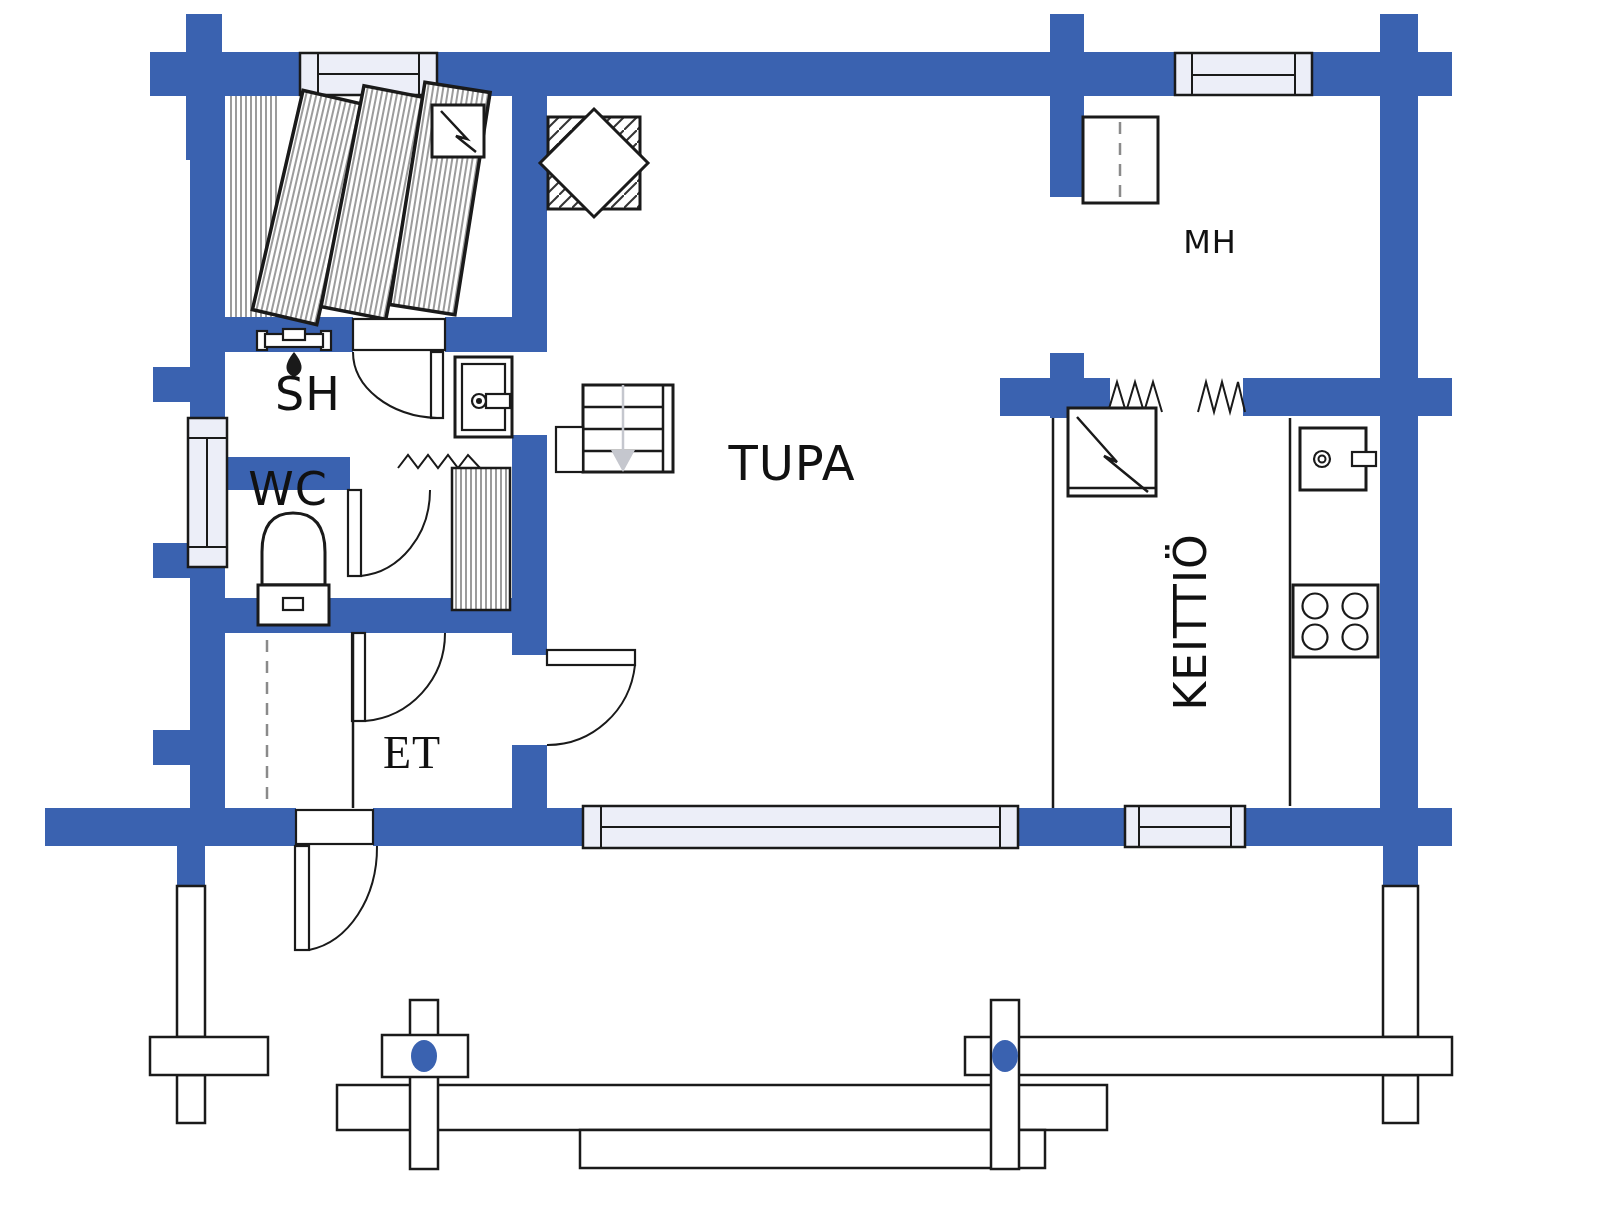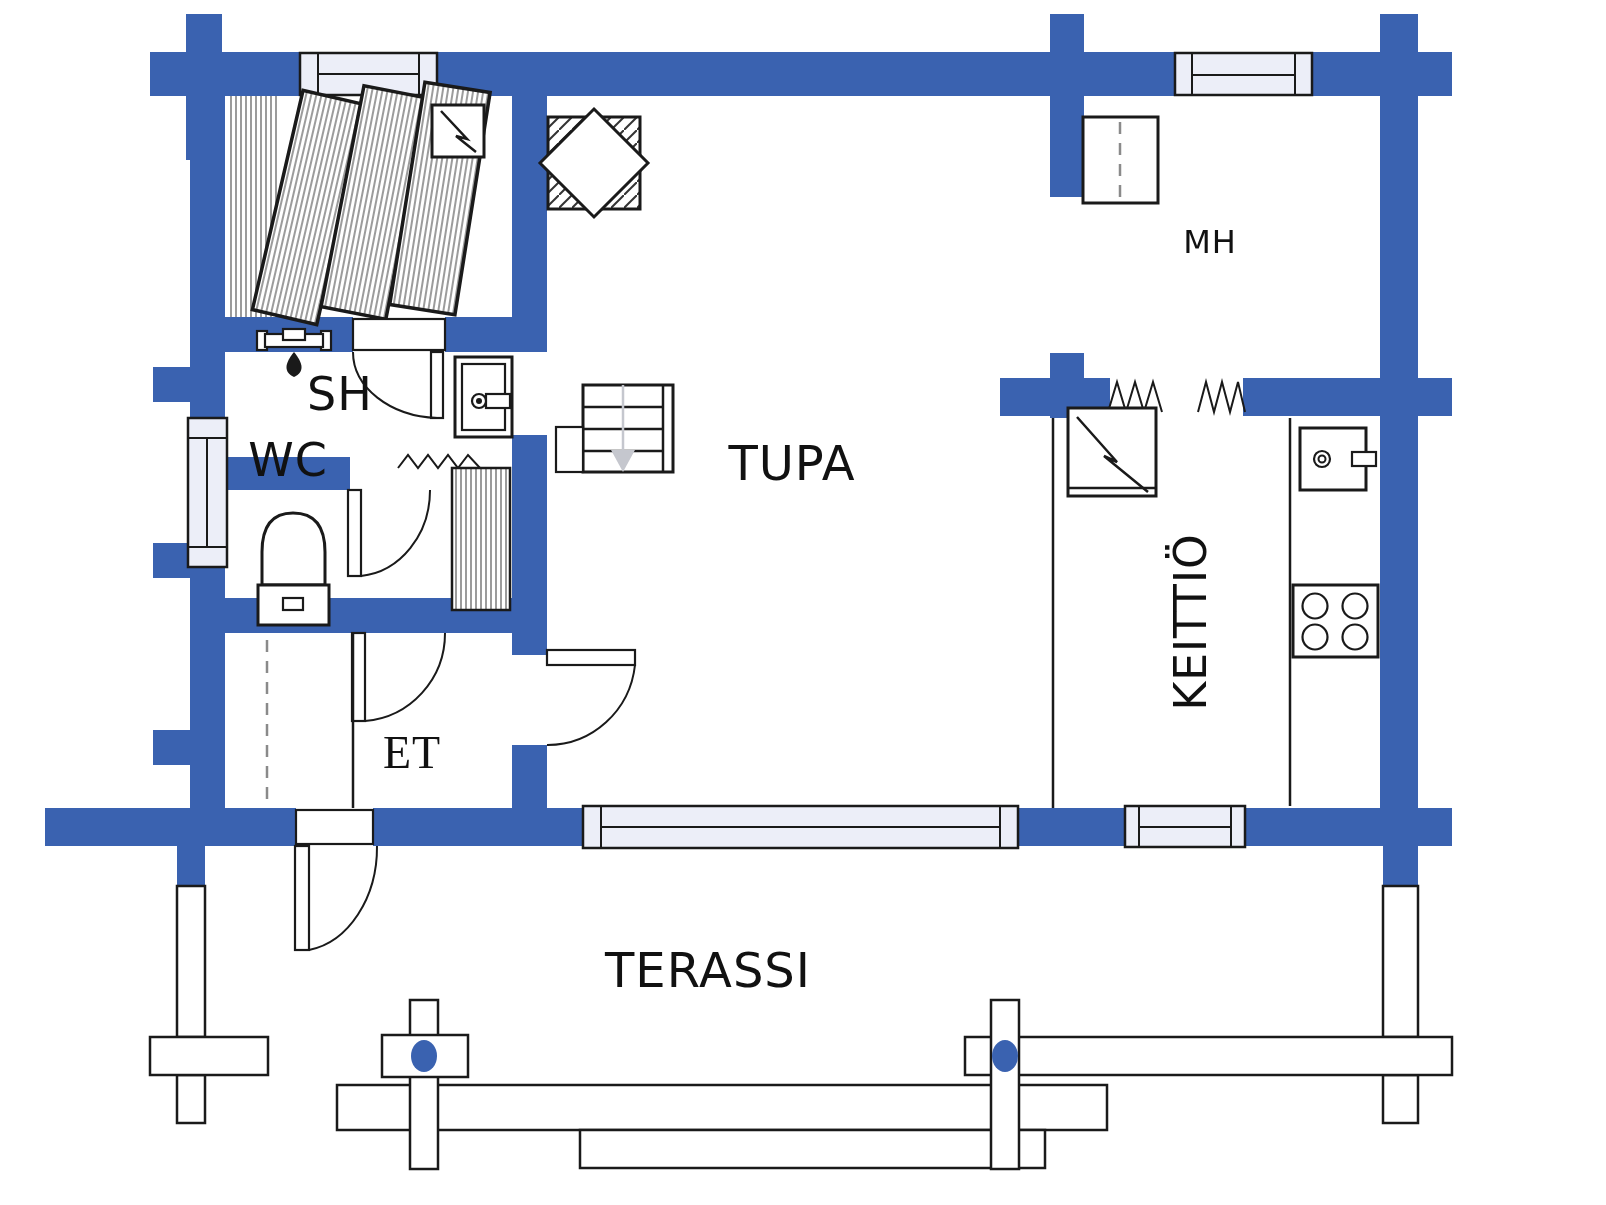--- a/index.html
+++ b/index.html
@@ -249,21 +249,20 @@
       <rect class="rail" x="382" y="1035" width="86" height="42"></rect>
       <ellipse cx="424" cy="1056" rx="13" ry="16" fill="var(--c-post_dot)"></ellipse>
     </g>
     <g>
       <rect class="rail" x="991" y="1000" width="28" height="169"></rect>
       <ellipse cx="1005" cy="1056" rx="13" ry="16" fill="var(--c-post_dot)"></ellipse>
     </g>
   </g>
 </svg>
 
-<div class="plan-label" style="left:340px;top:394px;text-align:right;">SH</div>
-<div class="plan-label" style="left:288px;top:460px;">WC</div>
+<div class="plan-label" style="left:308px;top:394px;text-align:right;">SH</div>
+<div class="plan-label" style="left:288px;top:489px;">WC</div>
 <div class="plan-label" style="left:412px;top:752px;font-family:Liberation Serif, serif;">ET</div>
 <div class="plan-label" style="left:792px;top:463px;font-size:48px;text-align:right;">TUPA</div>
 <div class="plan-label" style="left:1210px;top:242px;font-size:32px;">MH</div>
 <div class="plan-label vertical" style="left:1190px;top:622px;font-size:44px;">KEITTIÖ</div>
-<div class="plan-label" style="left:708px;top:970px;font-size:48px;">TERASSI</div>
 
 </div>
 
 </body></html>

